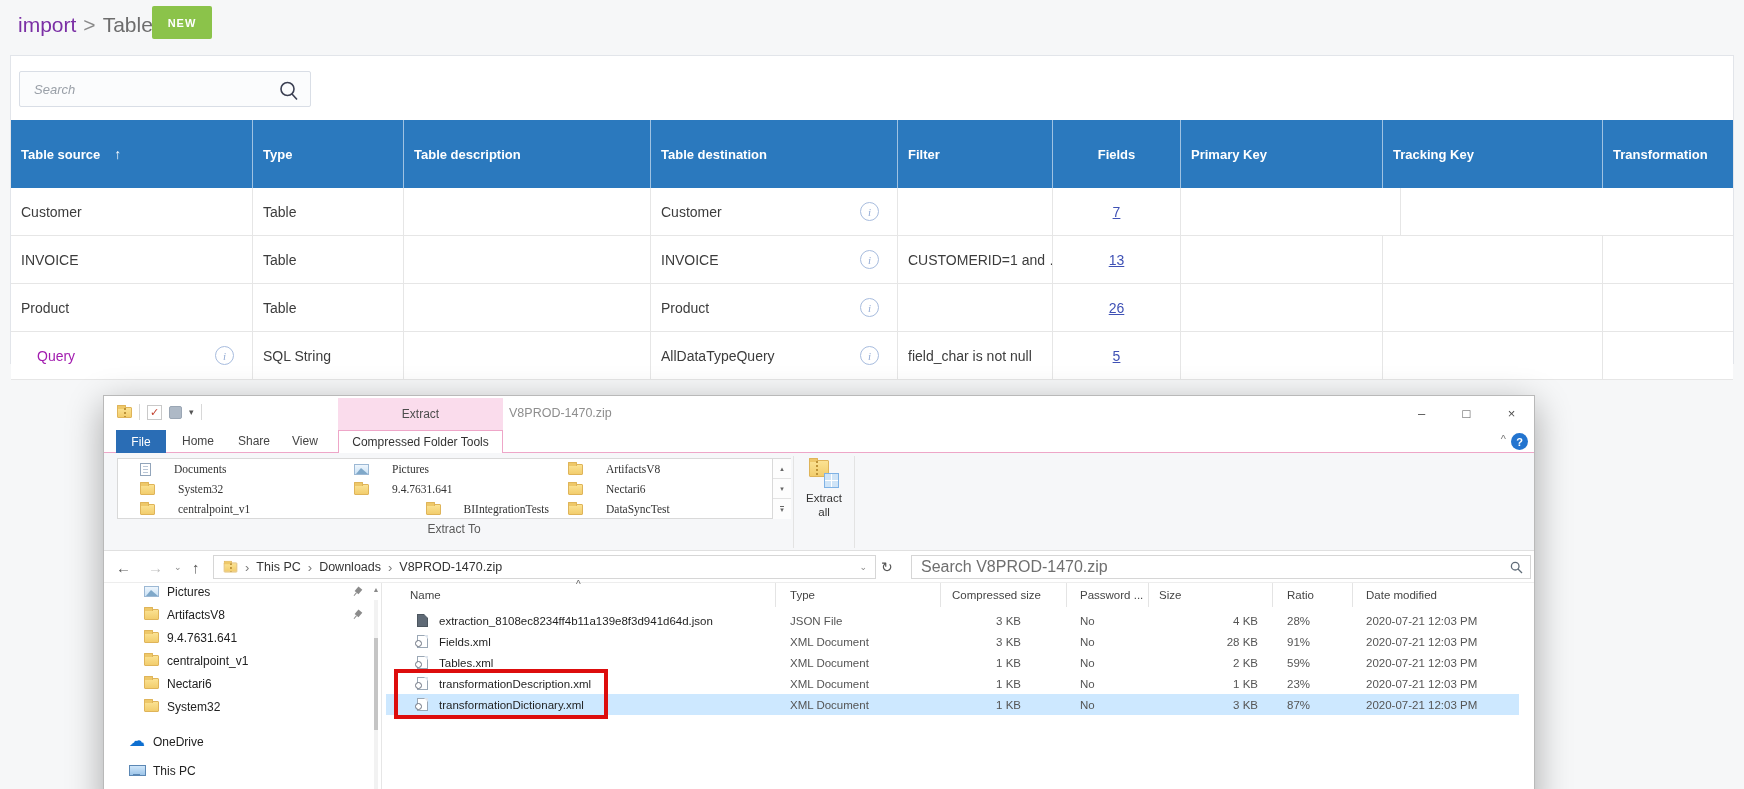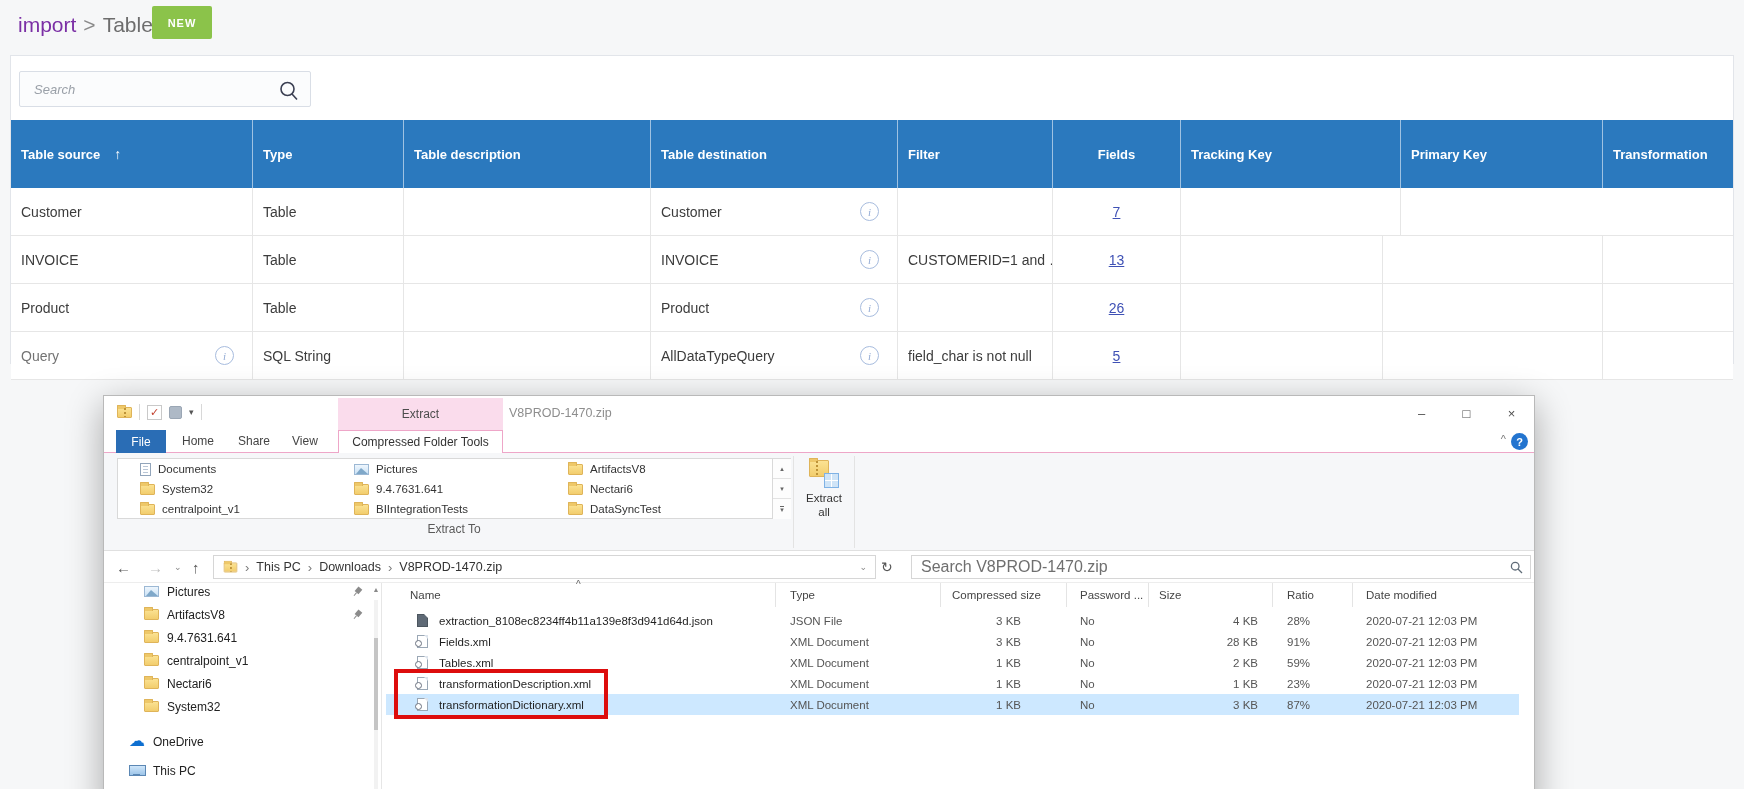--- a/index.html
+++ b/index.html
@@ -28,21 +28,21 @@
     border-right:1px solid rgba(255,255,255,.55); overflow:hidden; white-space:nowrap; }
   .thead .cell:last-child { border-right:none; }
   .sort-arrow { margin-left:14px; font-size:14px; font-weight:bold; }
   .trow { display:flex; height:48px; border-bottom:1px solid #e6e6e6; background:#fff; }
   .trow .cell { display:flex; align-items:center; padding:0 10px; font-size:14px; color:#3c3c3c;
     border-right:1px solid #e6e6e6; overflow:hidden; white-space:nowrap; }
   .trow .cell:last-child { border-right:none; }
   .w0{width:242px}.w1{width:151px}.w2{width:247px}.w3{width:247px}.w4{width:155px}
   .w5{width:128px; justify-content:center}.w6{width:202px}.w7{width:220px}.w8{flex:1}
   .cell .txt { flex:1; overflow:hidden; text-overflow:ellipsis; }
-  .link-indigo { color:#737373; }
+  .link-indigo { color:#a21caf;margin-left:16px; }
   .fields-link { color:#3f51b5; text-decoration:underline; cursor:pointer; }
   .info-icon { display:none; width:19px; height:19px; border:1px solid #a7bcde; border-radius:50%;
     color:#93abd4; font-size:11px; font-style:italic; font-family:"Liberation Serif",serif;
     align-items:center; justify-content:center; flex:none; margin-right:8px; }
   .info-icon.show { display:flex; }
 
   
   .win { position:absolute; left:103px; top:395px; width:1432px; height:420px; background:#fff;
     border:1px solid #b9b9b9; box-shadow:0 10px 34px rgba(0,0,0,.33); font-size:12px; color:#222; }
   .titlebar { position:absolute; left:0; top:0; right:0; height:34px; background:#fff; }
@@ -72,21 +72,21 @@
   .help-btn { position:absolute; right:6px; top:3px; width:17px; height:17px; border-radius:50%;
     background:#2374cf; color:#fff; font-size:11px; font-weight:bold; display:flex; align-items:center;
     justify-content:center; cursor:pointer; }
   
   .ribbon { position:absolute; left:0; top:57px; right:0; height:98px; background:#f6f7f9;
     border-bottom:1px solid #e0e0e0; }
   .gallery { position:absolute; left:13px; top:5px; width:674px; height:61px; background:#fff;
     border:1px solid #d9d9d9; }
   .gallery-item { position:absolute; width:208px; height:20px; display:flex; align-items:center; cursor:pointer; }
   .gi-icon { margin-left:13px; flex:none; }
-  .gi-label { margin-left:7px; font-size:11.5px; color:#333; white-space:nowrap; }
+  .gi-label { margin-left:23px; font-size:11.5px; color:#333; white-space:nowrap;font-family:Liberation Serif, serif; }
   .gal-scroll { position:absolute; right:0; top:0; width:18px; height:60px; border-left:1px solid #d9d9d9; }
   .gal-btn { width:18px; height:20px; display:flex; align-items:center; justify-content:center;
     font-size:7px; color:#666; border-bottom:1px solid #e3e3e3; background:#fdfdfd; cursor:pointer; }
   .gal-btn:last-child { border-bottom:none; }
   .gal-more i { display:block; border-top:1px solid #666; font-style:normal; line-height:6px; }
   .rib-sep { position:absolute; top:3px; width:1px; height:92px; background:#e3e3e3; }
   .extract-all { position:absolute; left:692px; top:3px; width:56px; height:90px; display:flex;
     flex-direction:column; align-items:center; cursor:pointer; }
   .xa-icon { position:relative; width:30px; height:28px; margin-top:4px; }
   .xa-label { margin-top:3px; font-size:11.5px; color:#333; text-align:center; line-height:14px; }
@@ -214,22 +214,22 @@
     <div class="thead">
       <div class="cell w0">
         <span>Table source</span>
         <span class="sort-arrow">↑</span>
       </div>
       <div class="cell w1">Type</div>
       <div class="cell w2">Table description</div>
       <div class="cell w3">Table destination</div>
       <div class="cell w4">Filter</div>
       <div class="cell w5">Fields</div>
+      <div class="cell w6">Primary Key</div>
       <div class="cell w7">Tracking Key</div>
-      <div class="cell w6">Primary Key</div>
       <div class="cell w8">Transformation</div>
     </div>
 
     <div>
 
         <div class="trow">
           <div class="cell w0">
             <span class="txt">Customer</span>
 
           </div>
@@ -372,21 +372,21 @@
         <div class="gallery-item" style="left: 437px; top: 20px;">
           <span class="ic gi-icon ic-folder"></span>
           <span class="gi-label">Nectari6</span>
         </div>
 
         <div class="gallery-item" style="left: 9px; top: 40px;">
           <span class="ic gi-icon ic-folder"></span>
           <span class="gi-label">centralpoint_v1</span>
         </div>
 
-        <div class="gallery-item" style="left: 223px; top: 40px;">
+        <div class="gallery-item" style="left: 223px; top: 40px; justify-content: flex-end;">
           <span class="ic gi-icon ic-folder"></span>
           <span class="gi-label">BIIntegrationTests</span>
         </div>
 
         <div class="gallery-item" style="left: 437px; top: 40px;">
           <span class="ic gi-icon ic-folder"></span>
           <span class="gi-label">DataSyncTest</span>
         </div>
 
       <div class="gal-scroll">

